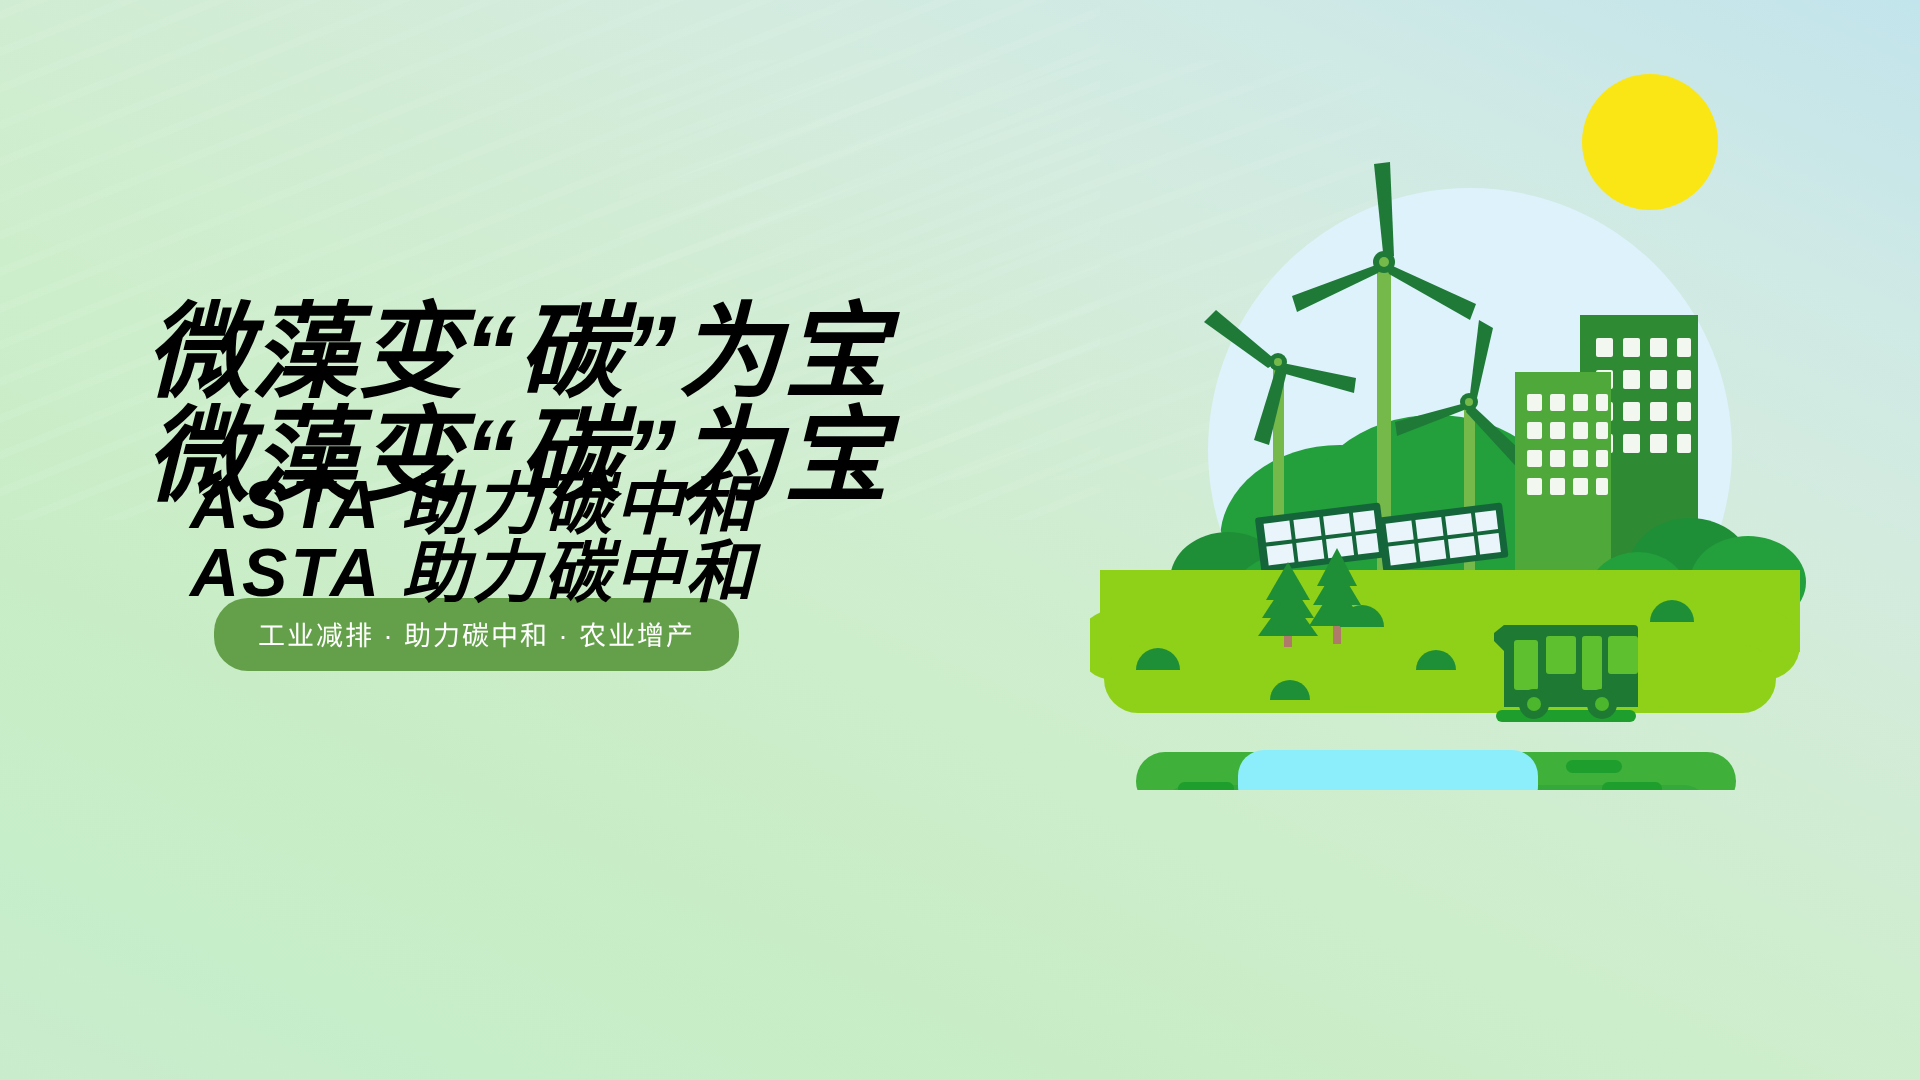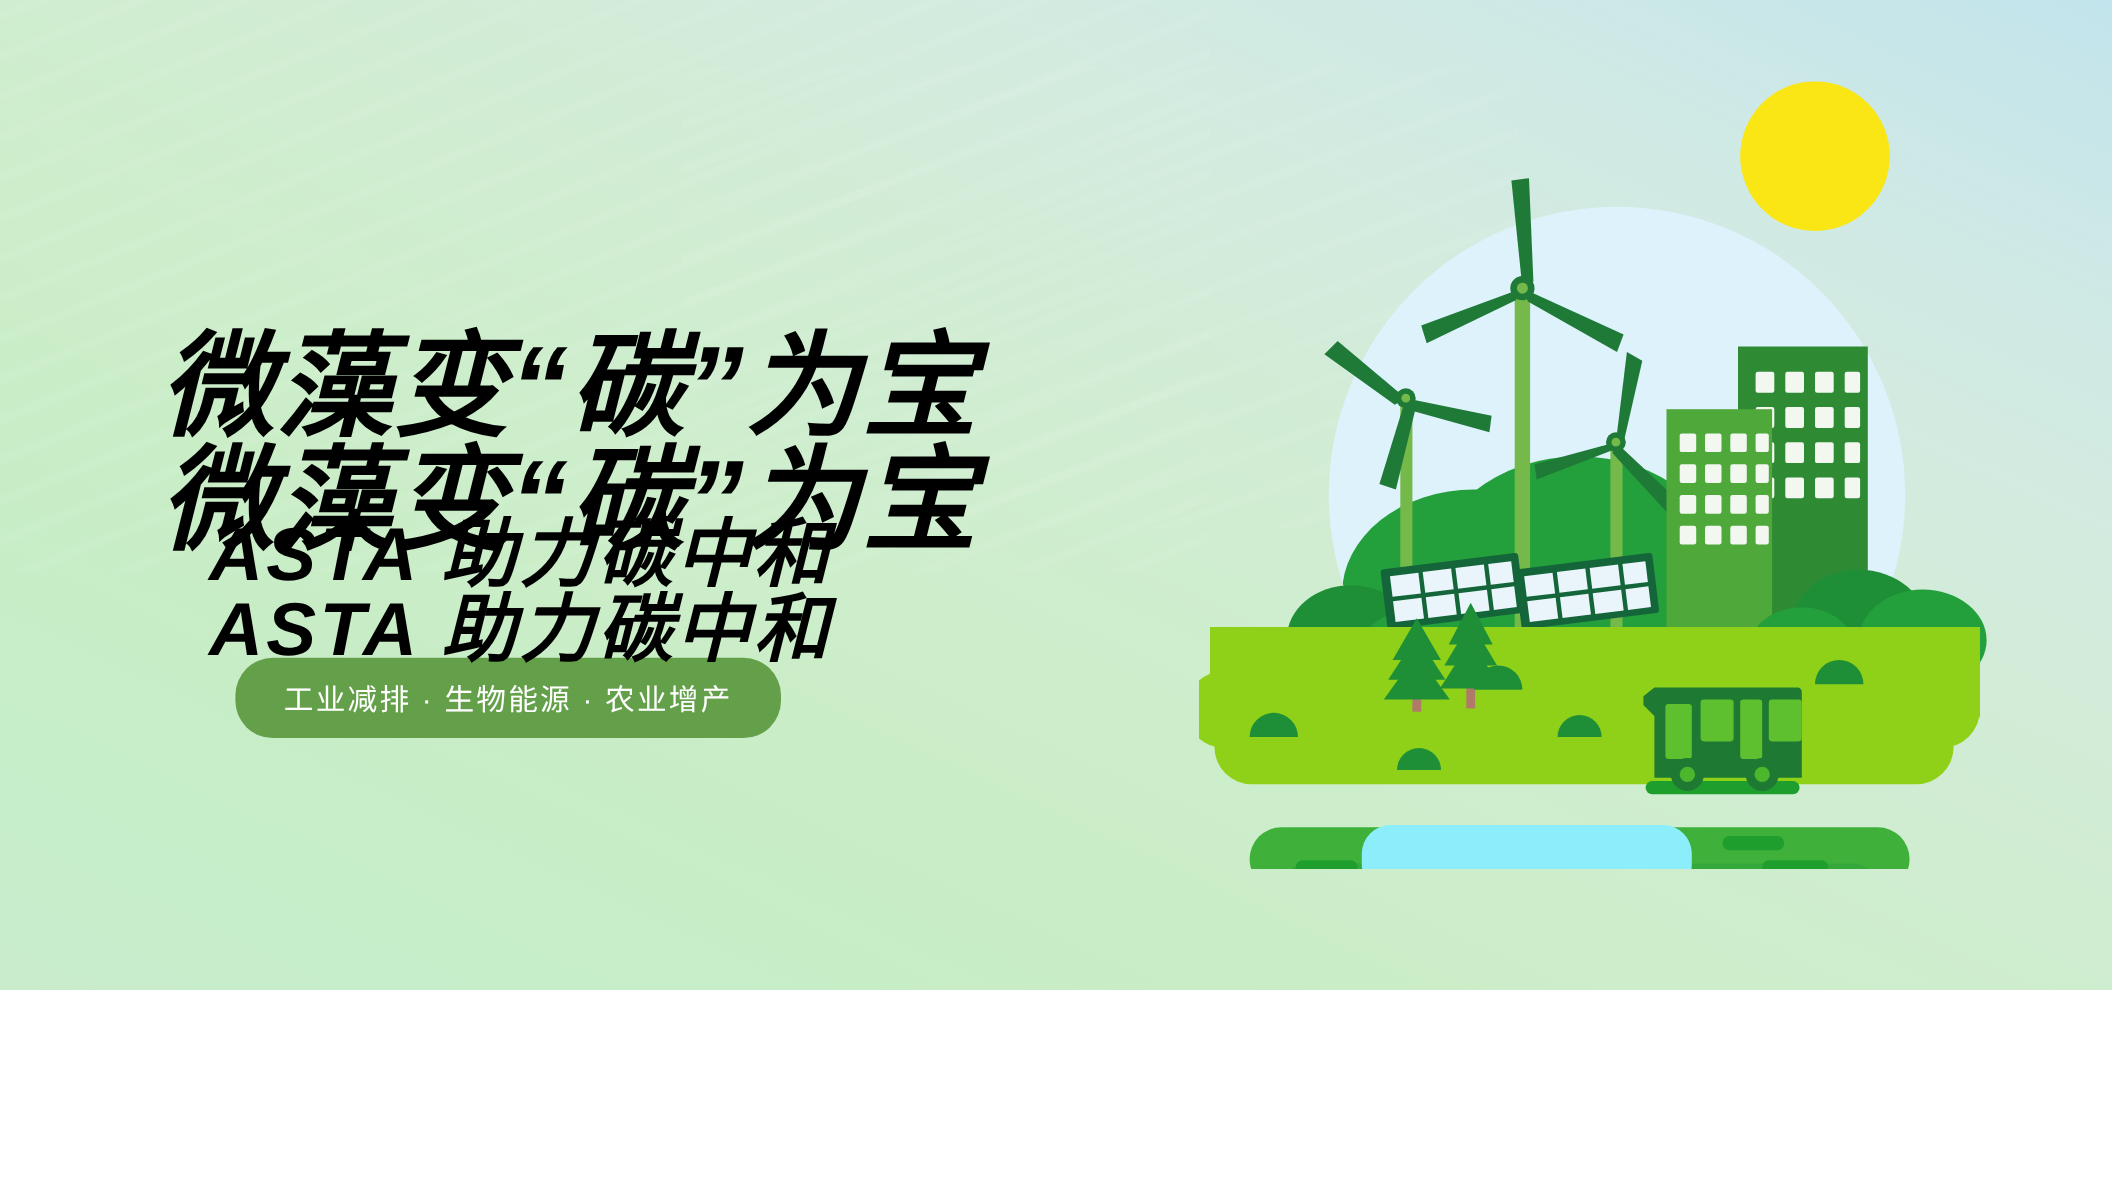--- a/index.html
+++ b/index.html
@@ -6,21 +6,21 @@
   html, body {
     margin: 0;
     padding: 0;
     background: #ffffff;
   }
   * { box-sizing: border-box; }
 
   .banner {
     position: relative;
     width: 1920px;
-    height: 900px;
+    height: 1080px;
     overflow: hidden;
     font-family: "Liberation Sans", "DejaVu Sans", sans-serif;
     background: linear-gradient(205deg,
         #c2e4ec 0%,
         #cfe9e5 16%,
         #d3ebdf 28%,
         #d1ecd4 42%,
         #cdeecb 58%,
         #c8edc6 74%,
         #c6eec9 88%,
@@ -120,21 +120,21 @@
     <div class="headline-wrap">
       <div class="headline halo">微藻变“碳”为宝</div>
       <div class="headline fill">微藻变“碳”为宝</div>
     </div>
 
     <div class="subline-wrap">
       <div class="subline halo">ASTA 助力碳中和</div>
       <div class="subline fill">ASTA 助力碳中和</div>
     </div>
 
-    <div class="pill">工业减排 · 生物能源 · 农业增产</div>
+    <div class="pill">工业减排 · 助力碳中和 · 农业增产</div>
   </div>
 
   <div class="illus">
     <svg viewBox="0 0 720 720" xmlns="http://www.w3.org/2000/svg">
 
       <circle cx="560" cy="72" r="68" fill="#fae615"></circle>
 
       <circle cx="380" cy="380" r="262" fill="#ddf2fb"></circle>
 
       <defs>

